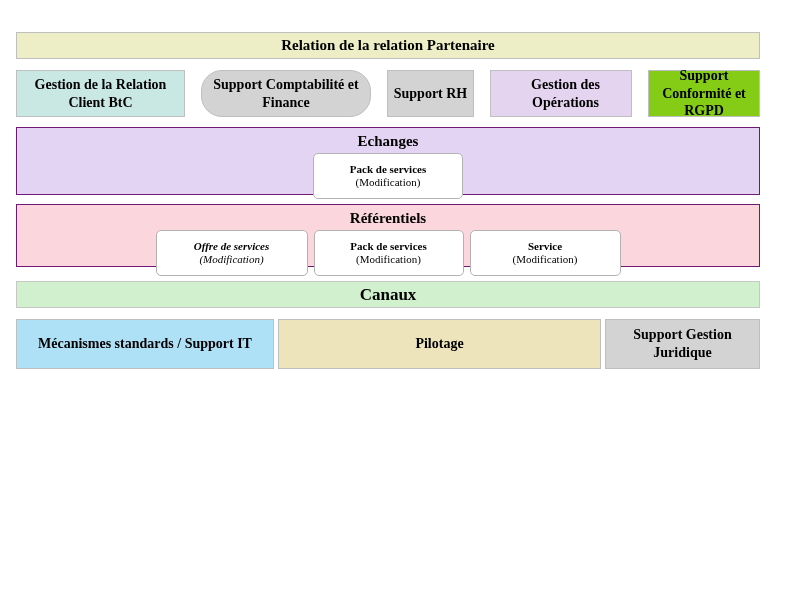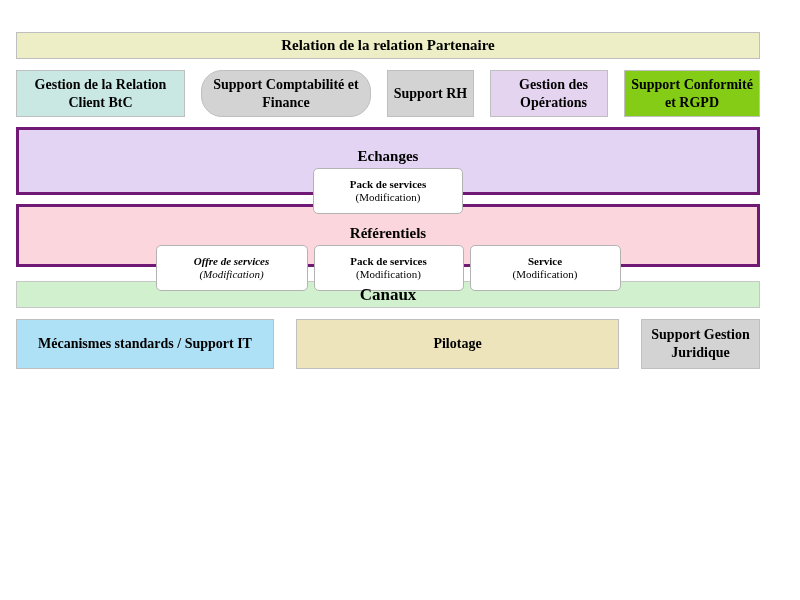--- a/index.html
+++ b/index.html
@@ -18,46 +18,46 @@
   .caprow { display:flex; gap:16px; margin-top:11px; }
   .cap {
     box-sizing:border-box; height:47px; border:1px solid #bfbfbf;
     display:flex; align-items:center; justify-content:center;
     text-align:center; font-weight:bold; font-size:14px; line-height:1.25;
     padding:0 4px;
   }
   .cap-btc    { width:169px; background:#c9e8e4; }
   .cap-compta { width:170px; background:#d3d3d3;border-radius:21px; }
   .cap-rh     { width:87px;  background:#d3d3d3; }
-  .cap-ops    { width:118px; background:#e5d4f0;padding-left:13px; }
+  .cap-ops    { width:142px; background:#e5d4f0;padding-left:13px; }
   .cap-rgpd   { flex:1;      background:#84cc16; }
 
   .section {
-    box-sizing:border-box; border:3px solid #701a75; padding-top:17px;
+    box-sizing:border-box; border:1px solid #701a75; padding-top:4px;
   }
   .sec-echanges     { background:#e4d4f4; height:68px; margin-top:10px; }
   .sec-referentiels { background:#fbd6dd; height:63px; margin-top:9px;  }
   .sec-title { text-align:center; font-weight:bold; font-size:15px; line-height:18px; }
   .svcrow { display:flex; justify-content:center; gap:6px; margin-top:3px; }
   .svc {
     box-sizing:border-box; background:#ffffff; border:1px solid #b3b3b3;
     border-radius:5px; height:46px;
     display:flex; flex-direction:column; align-items:center; justify-content:center;
     text-align:center; font-size:11px; line-height:13px; cursor:pointer;
   }
   .svc .svc-name { font-weight:bold; }
   .svc-w1 { width:152px;font-style:italic; } .svc-w2 { width:150px; } .svc-w3 { width:151px; }
 
   .canaux {
     box-sizing:border-box; border:1px solid #c7c7c7; background:#d0f0ce;
     height:27px; line-height:25px; margin-top:14px;
     text-align:center; font-weight:bold; font-size:17px;
   }
 
-  .botrow { display:flex; gap:22px; margin-top:11px; }
+  .botrow { display:flex; gap:4px; margin-top:11px; }
   .bot {
     box-sizing:border-box; height:50px; border:1px solid #bfbfbf;
     display:flex; align-items:center; justify-content:center;
     text-align:center; font-weight:bold; font-size:14px; line-height:1.3;
     padding:0 6px;
   }
   .bot-it       { width:258px; background:#aee0f6; }
   .bot-pilotage { width:323px; background:#ede4bb; }
   .bot-jur      { flex:1;      background:#d3d3d3; }
 </style>

